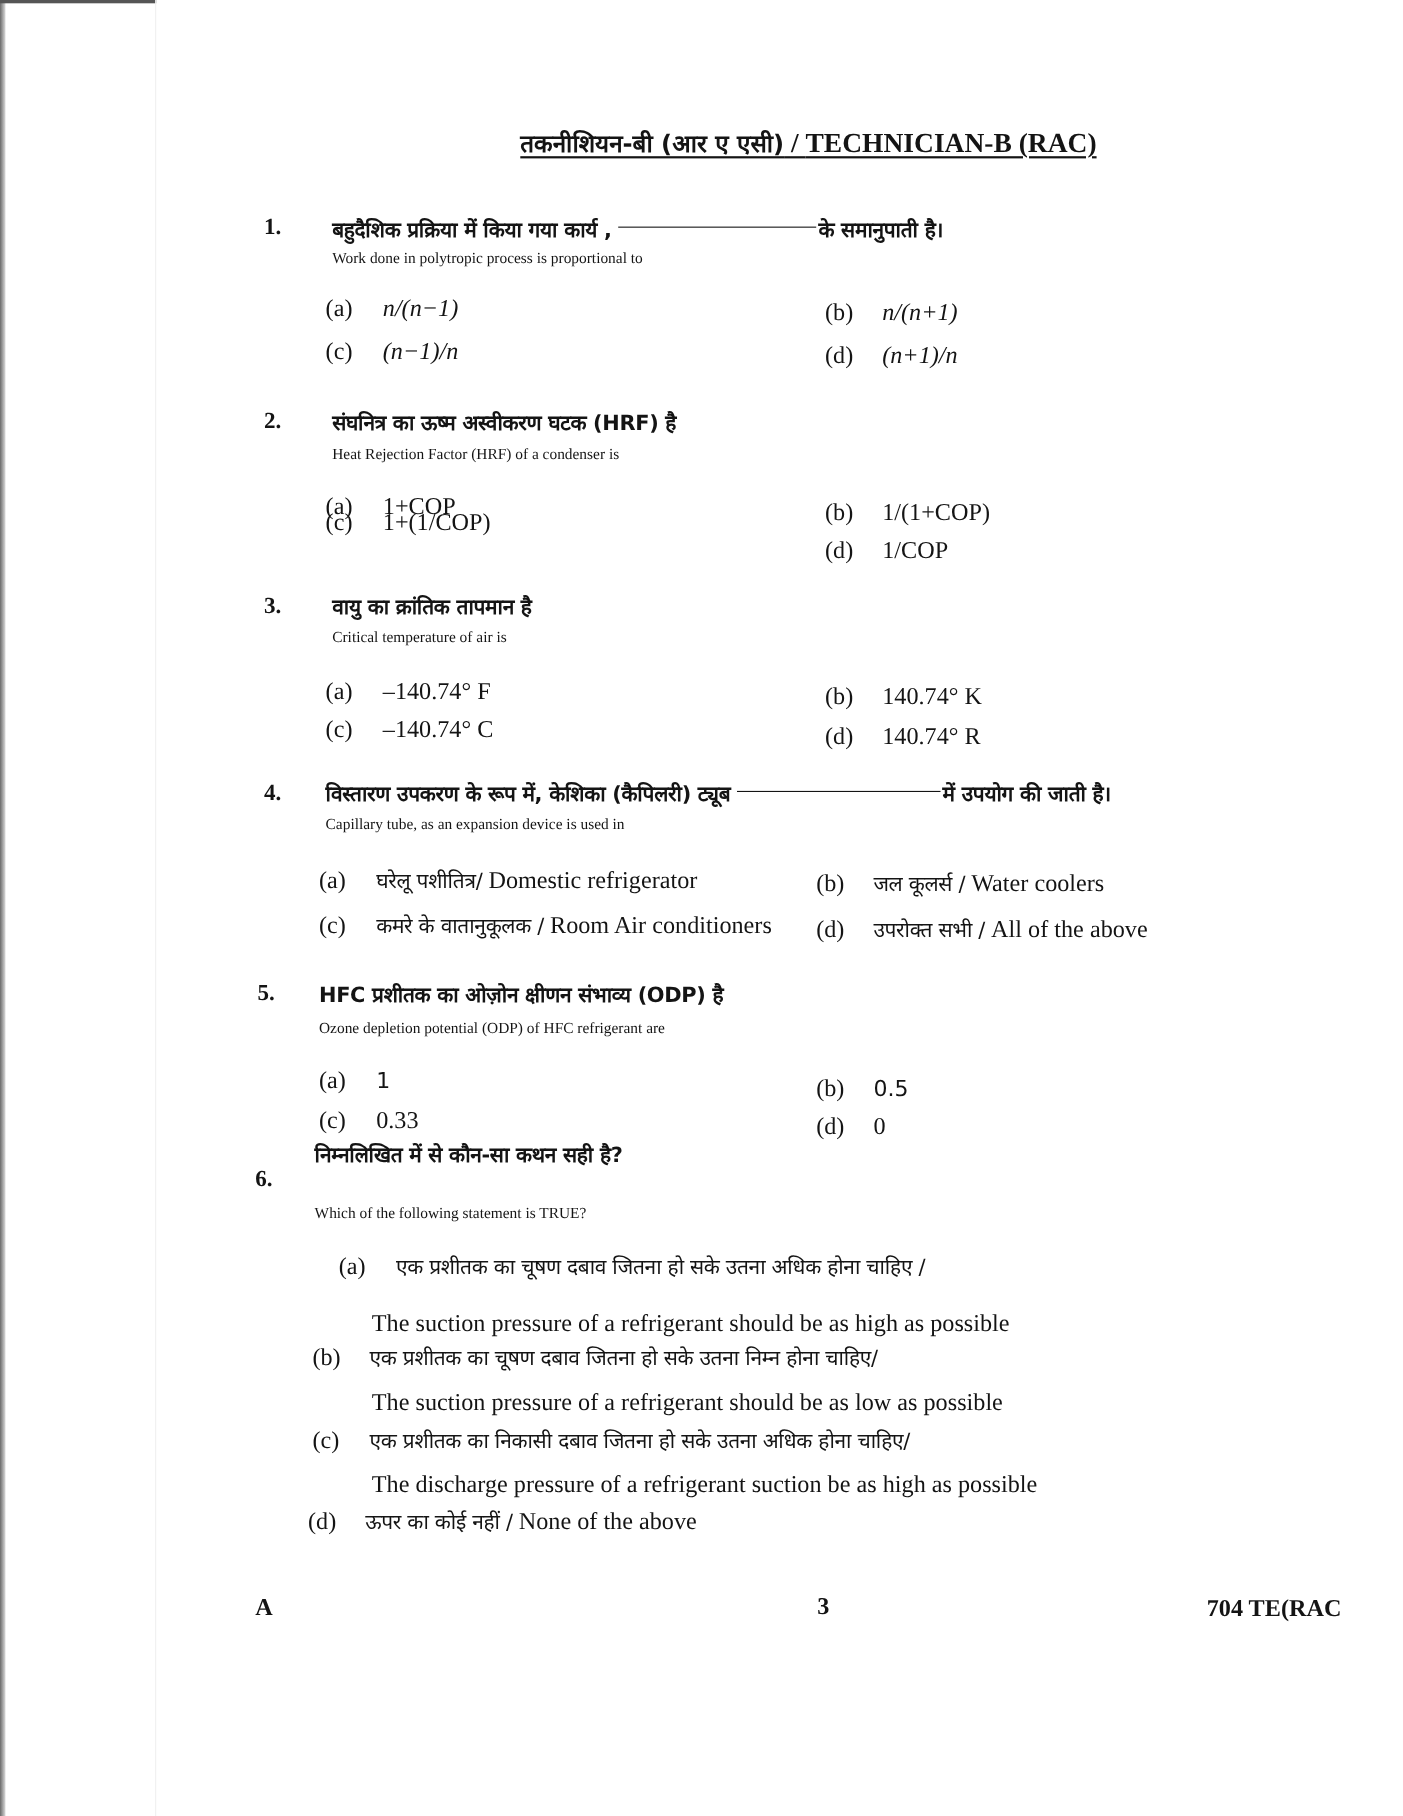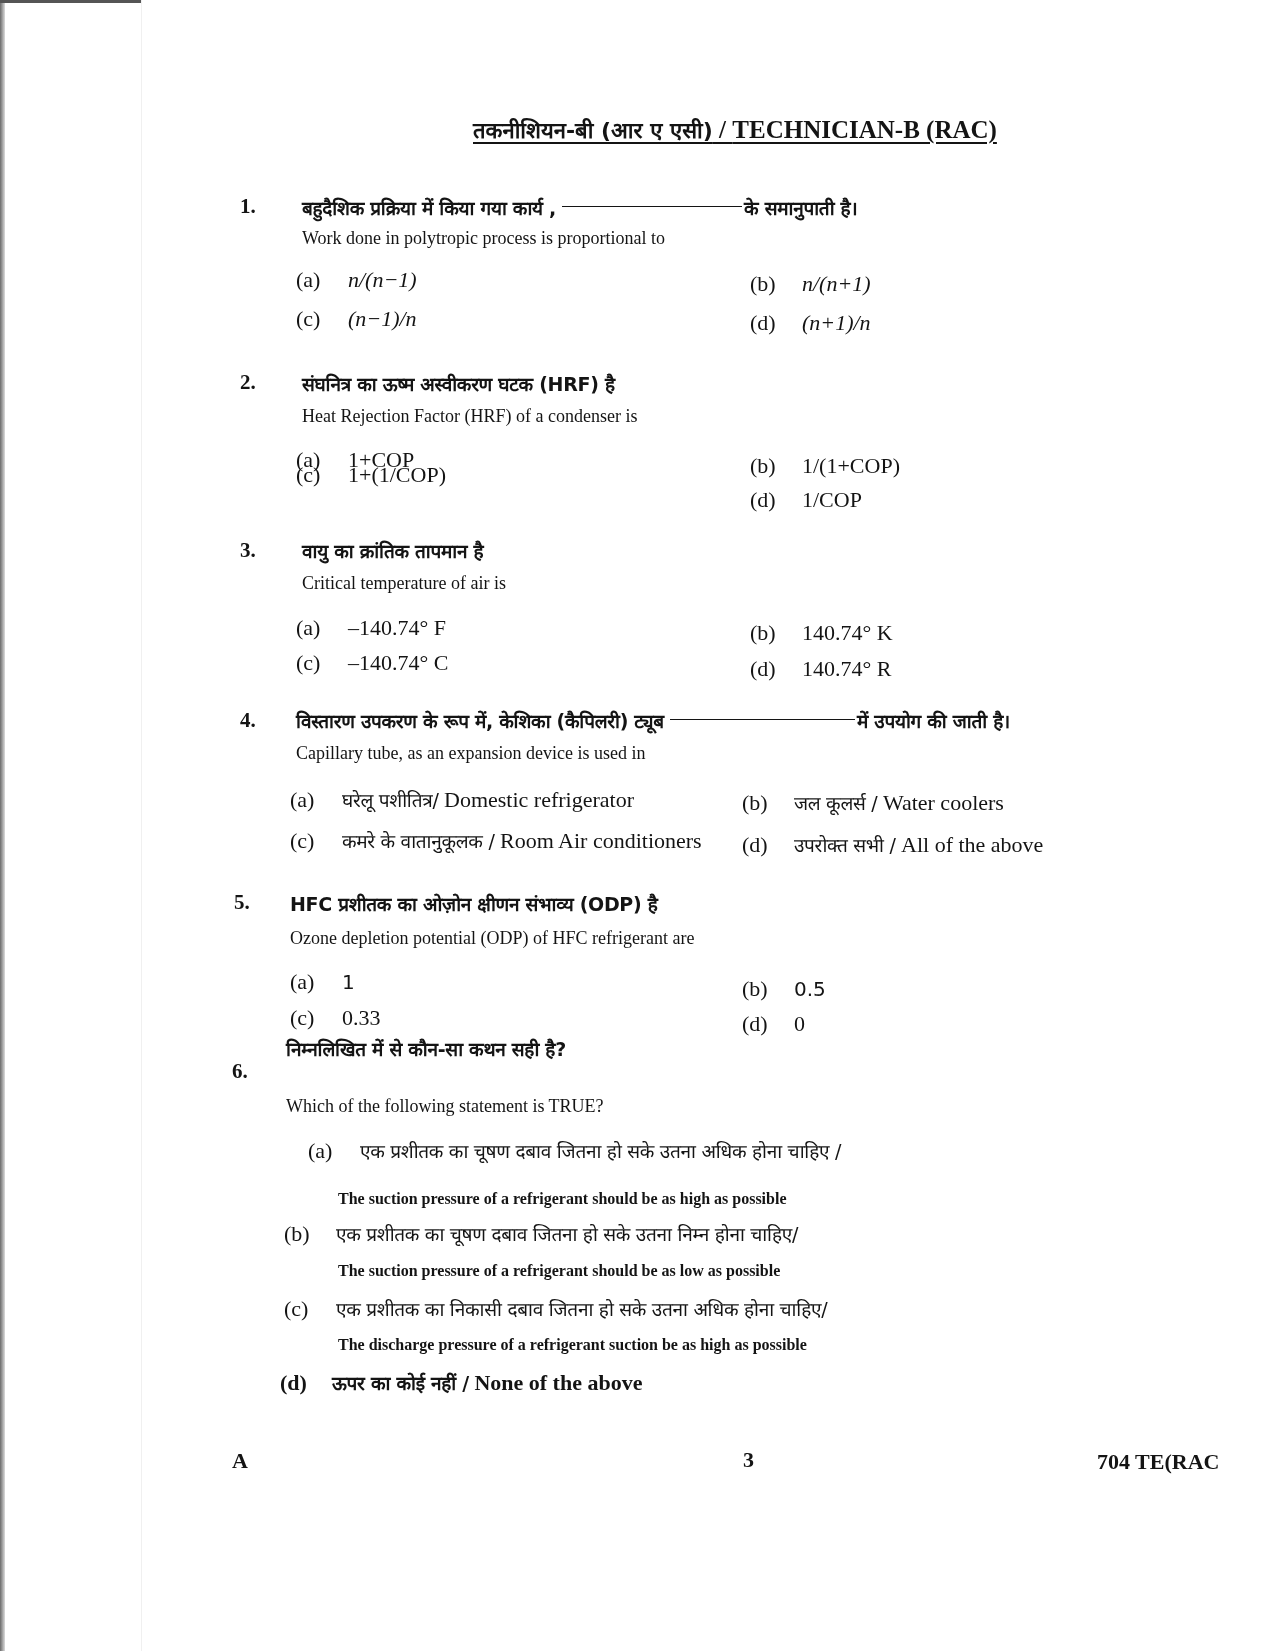--- a/index.html
+++ b/index.html
@@ -26,32 +26,32 @@
   .header .hi { font-family:"DejaVu Sans",sans-serif; font-size:22px; }
   .q { position:absolute; left:0; width:1275px; }
   .qnum {
     position:absolute; left:240px; font-weight:bold; font-size:21px;
   }
   .hi-line {
     position:absolute; left:302px; font-family:"DejaVu Sans",sans-serif;
     font-size:19px; white-space:nowrap; letter-spacing:-0.3px;font-weight:bold;
   }
   .en-line {
-    position:absolute; left:302px; font-size:18px; white-space:nowrap;
+    position:absolute; left:302px; font-size:14px; white-space:nowrap;
   }
   .blank {
     display:inline-block; border-bottom:1.5px solid #141414;
     vertical-align:middle; margin:0 2px 6px 6px;
   }
   .opt { position:absolute; font-size:22px; white-space:nowrap; }
   .opt .lbl { display:inline-block; width:52px; }
   .opt .hi { font-family:"DejaVu Sans",sans-serif; font-size:19px; letter-spacing:-0.3px; }
   .opt .it { font-style:italic; }
   .opt .sans { font-family:"DejaVu Sans",sans-serif; font-size:20px; }
-  .sub-en { position:absolute; font-size:16px; white-space:nowrap;font-weight:bold; }
+  .sub-en { position:absolute; font-size:22px; white-space:nowrap; }
   .footer-left { position:absolute; left:232px; top:1448px; font-weight:bold; font-size:22px; }
   .footer-center { position:absolute; left:743px; top:1447px; font-weight:bold; font-size:22px; }
   .footer-right { position:absolute; left:1097px; top:1449px; font-weight:bold; font-size:22px; white-space:nowrap; }
 </style>
 </head>
 <body>
 
 <div class="scan-edge-left"></div>
 <div class="scan-edge-top"></div>
 <div class="scan-divider"></div>
@@ -121,18 +121,18 @@
 
   <div class="opt" style="left:284px; top:1138px;margin-left:24px;"><span class="lbl">(a)</span><span class="hi">एक प्रशीतक का चूषण दबाव जितना हो सके उतना अधिक होना चाहिए /</span></div>
   <div class="sub-en" style="left:338px; top:1190px;">The suction pressure of a refrigerant should be as high as possible</div>
 
   <div class="opt" style="left:284px; top:1221px;"><span class="lbl">(b)</span><span class="hi">एक प्रशीतक का चूषण दबाव जितना हो सके उतना निम्न होना चाहिए/</span></div>
   <div class="sub-en" style="left:338px; top:1262px;">The suction pressure of a refrigerant should be as low as possible</div>
 
   <div class="opt" style="left:284px; top:1296px;"><span class="lbl">(c)</span><span class="hi">एक प्रशीतक का निकासी दबाव जितना हो सके उतना अधिक होना चाहिए/</span></div>
   <div class="sub-en" style="left:338px; top:1336px;">The discharge pressure of a refrigerant suction be as high as possible</div>
 
-  <div class="opt" style="left:280px; top:1370px;font-weight:bold;"><span class="lbl">(d)</span><span class="hi">ऊपर का कोई नहीं /</span><span> None of the above</span></div>
+  <div class="opt" style="left:280px; top:1370px;"><span class="lbl">(d)</span><span class="hi">ऊपर का कोई नहीं /</span><span> None of the above</span></div>
 </div>
 
 <div class="footer-left">A</div>
 <div class="footer-center">3</div>
 <div class="footer-right">704 TE(RAC</div>
 
 </body></html>

